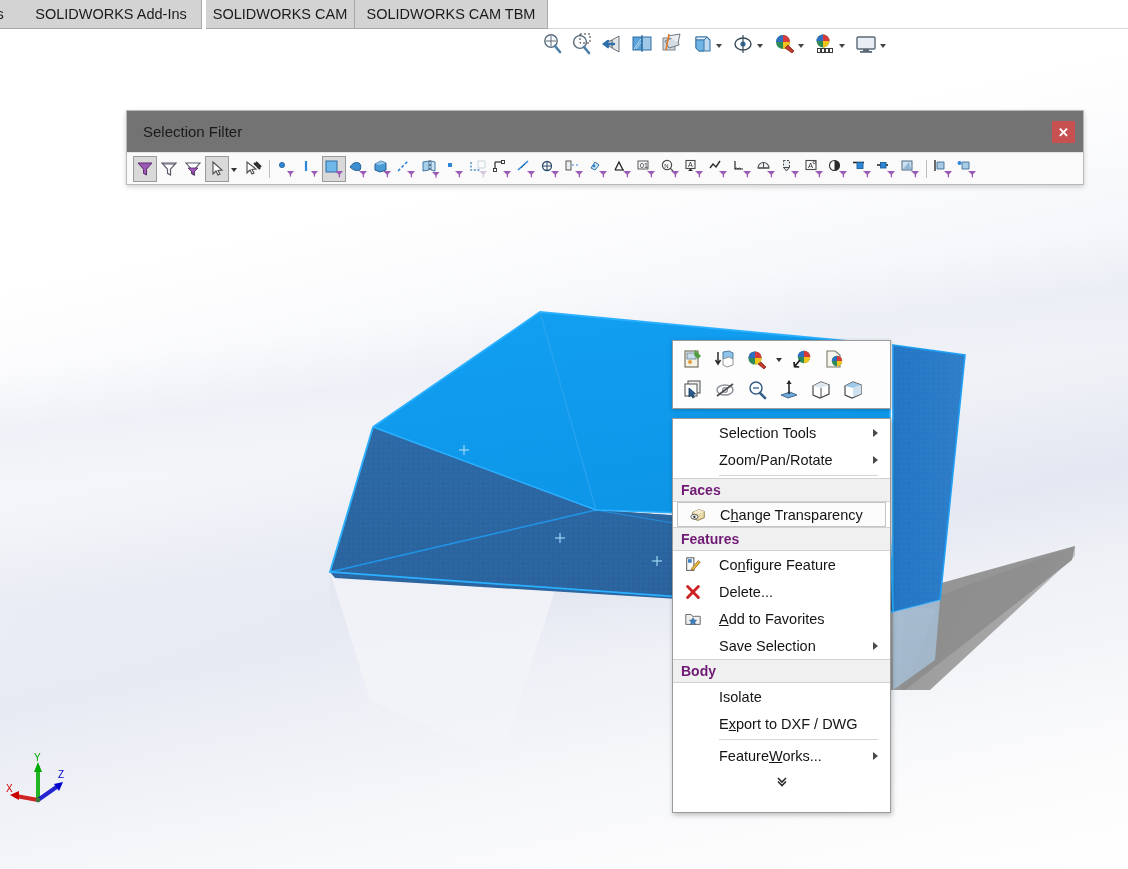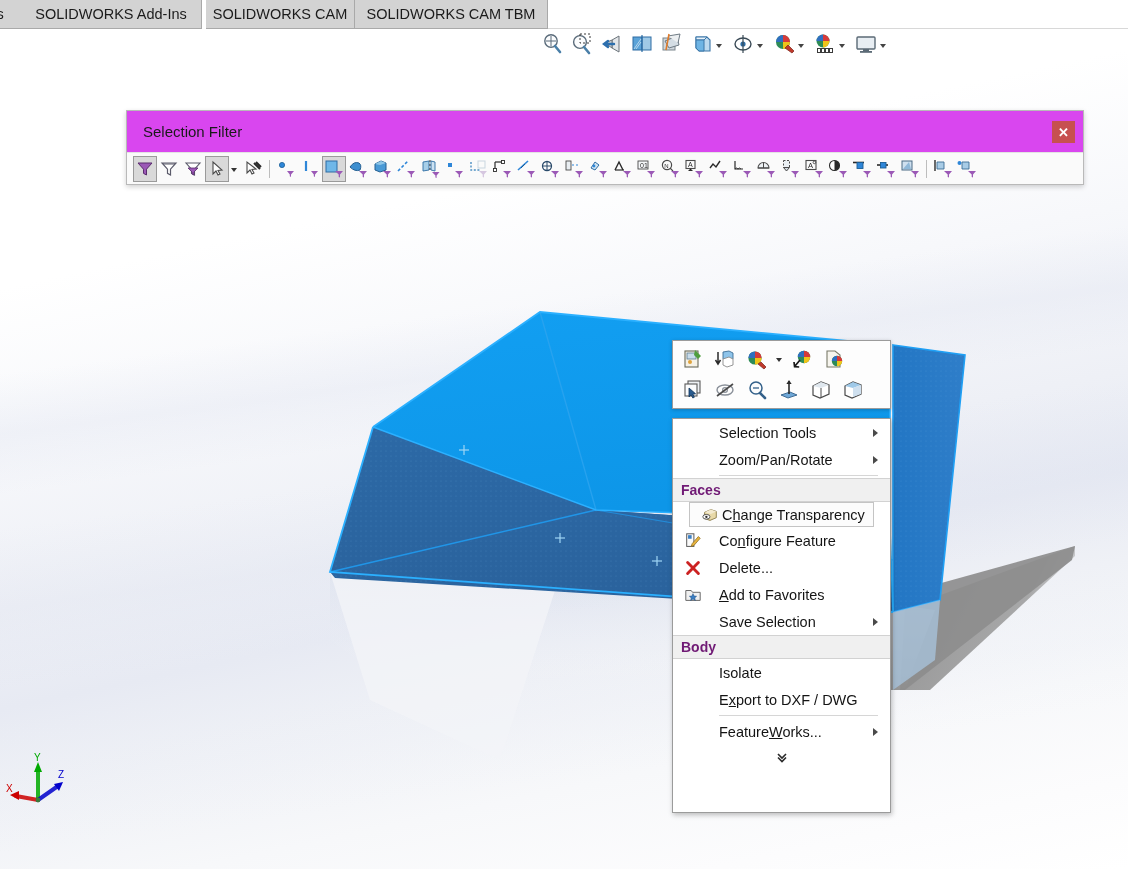--- a/index.html
+++ b/index.html
@@ -72,21 +72,21 @@
   .cmd-sp { width:6px; }
 
   
   .selfilter {
     position:absolute; left:126px; top:110px; width:958px; height:75px;
     background:#fafafa;
     border:1px solid #b9b9b9;
     box-shadow: 0 2px 5px rgba(0,0,0,.18);
   }
   .sf-title {
-    height:42px; background:#d946ef;
+    height:42px; background:#737373;
     display:flex; align-items:center; position:relative;
     border-bottom:1px solid #e3e3e3;
   }
   .sf-title-text { font-size:15px; color:#1a1a1a; padding-left:16px; }
   .sf-close {
     position:absolute; right:8px; top:10px; width:23px; height:22px;
     background:#c75050; color:#fff; font-size:13px; font-weight:bold;
     display:flex; align-items:center; justify-content:center; cursor:pointer;
     border:none;
   }
@@ -134,22 +134,22 @@
     background:#ffffff; border:1px solid #9b9b9b;
     box-shadow:1px 2px 5px rgba(0,0,0,.25);
     font-size:14.5px; color:#141414;
   }
   .ctx-item {
     height:27px; display:flex; align-items:center; position:relative;
     padding-left:46px; padding-right:10px; white-space:nowrap; cursor:default;
   }
   .ctx-item .ctx-label { flex:1; }
   .ctx-item.boxed {
-    margin:0 16px; border:1px solid #c4c4c4; background:#fcfcfc;
-    padding-left:32px; height:25px;
+    margin:0 4px; border:1px solid #c4c4c4; background:#fcfcfc;
+    padding-left:42px; height:25px;
   }
   .ctx-hdr {
     height:24px; display:flex; align-items:center; padding-left:8px;
     font-weight:bold; font-size:14px; color:#701a75;
     background:#f0f0f0; border-top:1px solid #d2d2d2; border-bottom:1px solid #d2d2d2;
   }
   .ctx-sep { height:1px; background:#d6d6d6; margin:2px 12px 2px 46px; }
   .ctx-arrow {
     position:absolute; right:12px; top:50%; transform:translateY(-50%);
     border-top:4px solid transparent; border-bottom:4px solid transparent;
@@ -746,20 +746,23 @@
         <svg width="18" height="18" viewBox="0 0 20 20">
           <polygon points="4,7 11,4 17,6 17,13 10,16 4,14" fill="#e8d9a8" stroke="#8a7a4a" stroke-width="1"></polygon>
           <polygon points="4,7 11,4 17,6 11,9" fill="#f3ead0"></polygon>
           <ellipse cx="6" cy="12" rx="4" ry="2.6" fill="#ffffff" stroke="#4a4a4a" stroke-width="1"></ellipse>
           <circle cx="6" cy="12" r="1.3" fill="#2a2a2a"></circle>
         </svg>
       </span>
       <span class="ctx-label">C<span class="u">h</span>ange Transparency</span>
     </div>
 
+    <div class="ctx-hdr">
+      <span>Features</span>
+    </div>
 
     <div class="ctx-item">
       <span class="ctx-ico">
         <svg width="18" height="18" viewBox="0 0 20 20">
           <rect x="3" y="2" width="8" height="14" fill="#fbfbfb" stroke="#5a5a5a" stroke-width="1.1"></rect>
           <rect x="4.5" y="3.5" width="4" height="4" fill="#3b7fc4"></rect>
           <path d="M9 13 L16 5 L18 7 L11 15 L8 16 Z" fill="#e8b33c" stroke="#8a6a1a" stroke-width="0.8"></path>
         </svg>
       </span>
       <span class="ctx-label">Co<span class="u">n</span>figure Feature</span>

